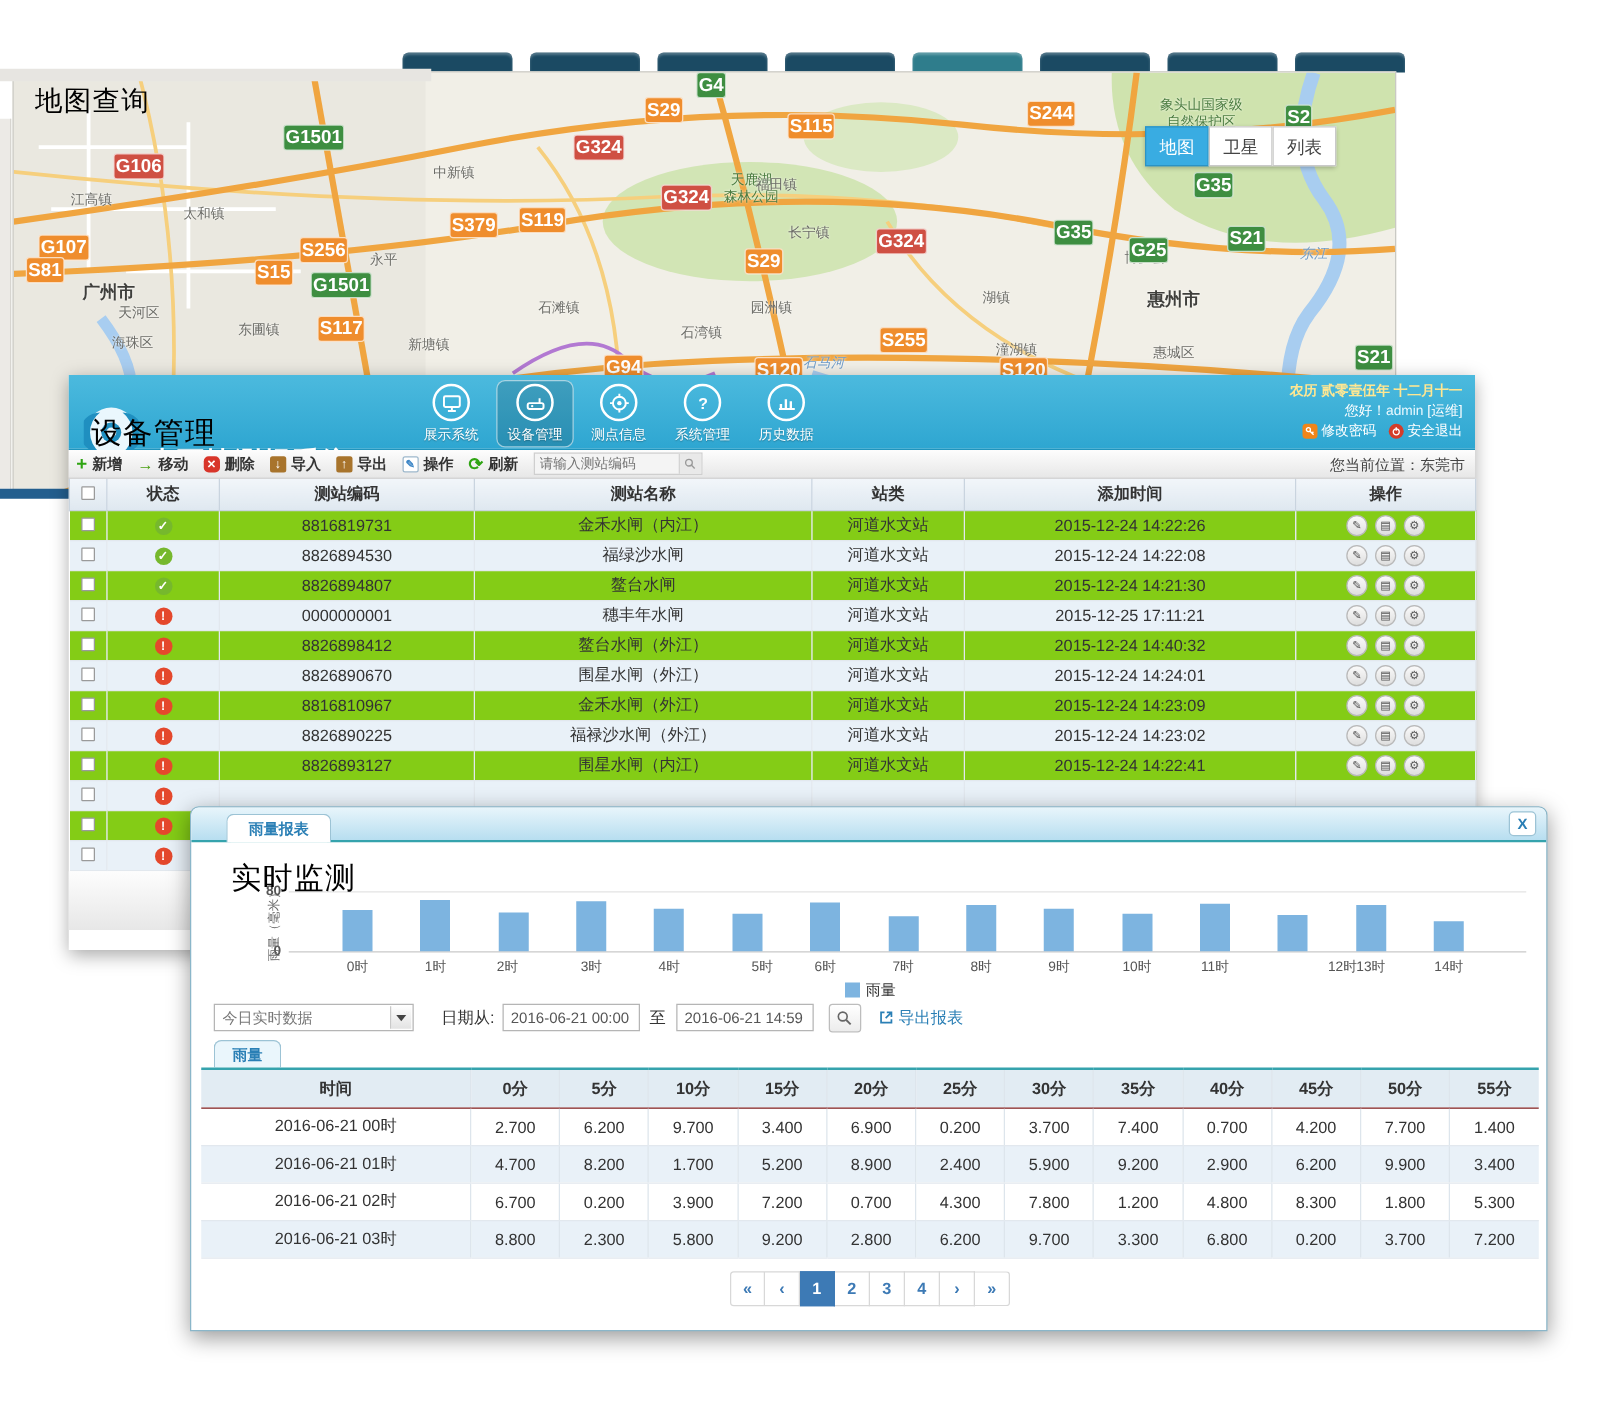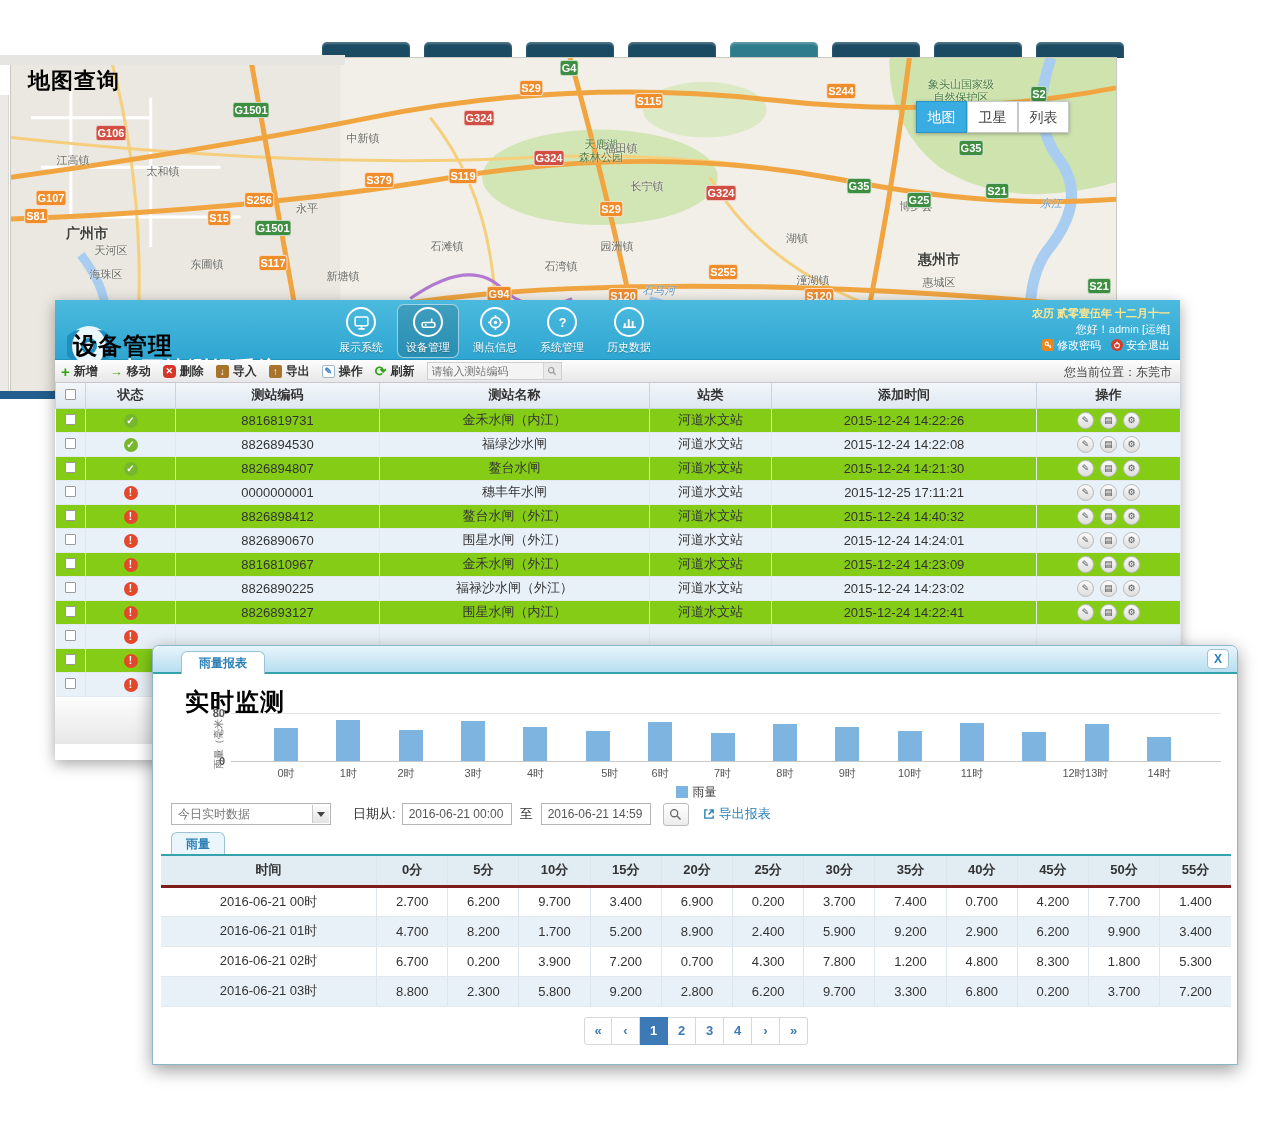--- a/index.html
+++ b/index.html
@@ -13,32 +13,32 @@
 
   
   .map-panel { position:absolute; left:10px; top:57px; width:1107px; height:338px; background:#f1efe7; border:1px solid #c9c9c4; overflow:hidden; }
   .map-svg { position:absolute; left:0; top:0; width:100%; height:100%; }
   .map-strip { position:absolute; left:0; top:55px; width:345px; height:10px; background:#e7e5e1; }
   .map-left-edge { position:absolute; left:0; top:95px; width:9px; height:296px; background:#eceae6; border-right:1px solid #d7d5d0; }
   .map-label { position:absolute; font-size:11px; color:#6b6b66; white-space:nowrap; text-shadow:0 0 2px #fff; transform:translate(-50%,-50%); }
   .map-label.city { font-size:14px; font-weight:bold; color:#3f3f3c; }
   .map-label.park { color:#4a7b3f; }
   .map-label.water { color:#6f9cc9; font-style:italic; }
-  .badge { position:absolute; transform:translate(-50%,-50%); font-size:11px; font-weight:bold; color:#fff; padding:1px 1px; border-radius:3px; border:1px solid rgba(255,255,255,.7); white-space:nowrap; }
+  .badge { position:absolute; transform:translate(-50%,-50%); font-size:15px; font-weight:bold; color:#fff; padding:1px 1px; border-radius:3px; border:1px solid rgba(255,255,255,.7); white-space:nowrap; }
   .badge.green { background:#3e8e41; }
   .badge.orange { background:#ef8d2d; }
   .badge.red { background:#cf5043; }
   .map-controls { position:absolute; left:905px; top:43px; display:flex; box-shadow:0 1px 4px rgba(0,0,0,.3); }
   .map-btn { width:51px; height:32px; line-height:30px; text-align:center; font-size:14px; background:#fff; border:1px solid #c9c9c9; color:#444; cursor:pointer; }
   .map-btn.active { background:#39ace2; border-color:#2b92c4; color:#fff; }
 
   .left-blue-bar { position:absolute; left:0; top:391px; width:56px; height:8px; background:#235e8e; }
 
   
-  .annot { position:absolute; font-size:24px; font-weight:bold; color:#000; z-index:60; letter-spacing:1px; }
+  .annot { position:absolute; font-size:24px; font-weight:normal; color:#000; z-index:60; letter-spacing:1px; }
   .annot-map { left:28px; top:66px; font-size:22px; }
   .annot-dev { left:73px; top:330px; z-index:35; }
   .annot-rt  { left:185px; top:686px; z-index:65; }
 
   
   .device-window { position:absolute; left:55px; top:300px; width:1125px; height:460px; background:#fff; z-index:20; box-shadow:0 4px 14px rgba(0,0,0,.35); }
   .dev-header { position:relative; height:60px; background:linear-gradient(#4cbade,#2ea6d1); border-bottom:1px solid #1f94bd; }
   .brand { position:absolute; left:12px; top:8px; display:flex; align-items:center; gap:8px; }
   .logo { width:44px; height:44px; }
   .app-title { color:#fff; font-size:21px; font-weight:bold; text-shadow:0 1px 2px rgba(0,0,0,.25); letter-spacing:2px;margin-top:47px; }
@@ -107,21 +107,21 @@
   .dd-arrow { position:absolute; right:1px; top:1px; width:17px; height:18px; background:linear-gradient(#fefefe,#e3e3e3); border-left:1px solid #c9c9c9; display:flex; align-items:center; justify-content:center; }
   .dd-arrow::before { content:""; border:4px solid transparent; border-top:5px solid #444; margin-top:4px; }
   .fl-lab { margin:0 6px 0 22px; }
   .date-in { width:110px; height:22px; border:1px solid #b5b5b5; font-size:12px; color:#555; padding:0 6px; }
   .zhi { margin:0 8px; }
   .mag-btn { width:26px; height:23px; margin-left:12px; background:linear-gradient(#fff,#ececec); border:1px solid #bdbdbd; border-radius:3px; display:flex; align-items:center; justify-content:center; cursor:pointer; }
   .export { margin-left:14px; color:#2a7fb5; display:inline-flex; align-items:center; gap:4px; cursor:pointer; }
   .rain-tab { position:absolute; left:18px; top:186px; height:22px; padding:0 14px; background:#eaf6fc; border:1px solid #9cc3d5; border-bottom:none; border-radius:6px 6px 0 0; font-size:12px; font-weight:bold; color:#2a7fb5; line-height:22px; cursor:pointer; }
 
   table.rain-table { position:absolute; left:8px; top:208px; border-collapse:collapse; width:1070px; table-layout:fixed; font-size:13px; color:#333; }
-  .rain-table th { height:31px; background:#e2ecf3; border-top:2px solid #35a3ad; border-bottom:3px solid #7f1d1d; font-weight:bold; }
+  .rain-table th { height:31px; background:#e2ecf3; border-top:2px solid #35a3ad; border-bottom:1px solid #7f1d1d; font-weight:bold; }
   .rain-table th + th, .rain-table td + td { border-left:1px solid #dde5ec; }
   .rain-table td { height:30px; text-align:center; border-bottom:1px solid #e2e8ee; }
   .rain-table tr.even td { background:#e9f1f8; }
   .rain-table tr.odd td { background:#fff; }
 
   .pager { position:absolute; left:0; top:371px; width:1086px; display:flex; justify-content:center; }
   .pg { min-width:28px; height:28px; line-height:26px; text-align:center; border:1px solid #d8d8d8; border-left:none; background:#fff; color:#3d7ab5; font-size:13px; font-weight:bold; cursor:pointer; padding:0 6px; }
   .pg:first-child { border-left:1px solid #d8d8d8; border-radius:3px 0 0 3px; }
   .pg:last-child { border-radius:0 3px 3px 0; }
   .pg.active { background:#3d7ab5; color:#fff; border-color:#3d7ab5; }
@@ -182,36 +182,36 @@
         <span class="map-label " style="left: 196px; top: 206px;">东圃镇</span>
         <span class="map-label " style="left: 332px; top: 218px;">新塘镇</span>
         <span class="map-label " style="left: 436px; top: 188px;">石滩镇</span>
         <span class="map-label " style="left: 610px; top: 90px;">福田镇</span>
         <span class="map-label " style="left: 636px; top: 128px;">长宁镇</span>
         <span class="map-label " style="left: 550px; top: 208px;">石湾镇</span>
         <span class="map-label " style="left: 606px; top: 188px;">园洲镇</span>
         <span class="map-label " style="left: 786px; top: 180px;">湖镇</span>
         <span class="map-label " style="left: 802px; top: 222px;">潼湖镇</span>
         <span class="map-label " style="left: 905px; top: 148px;">博罗县</span>
-        <span class="map-label city" style="left: 928px; top: 202px;">惠州市</span>
+        <span class="map-label city" style="left: 928px; top: 182px;">惠州市</span>
         <span class="map-label " style="left: 928px; top: 224px;">惠城区</span>
         <span class="map-label water" style="left: 1040px; top: 145px;">东江</span>
         <span class="map-label water" style="left: 648px; top: 232px;">石马河</span>
         <span class="badge green" style="left: 558px; top: 10px;">G4</span>
         <span class="badge green" style="left: 240px; top: 52px;">G1501</span>
         <span class="badge orange" style="left: 638px; top: 43px;">S115</span>
         <span class="badge green" style="left: 1028px; top: 36px;">S2</span>
         <span class="badge red" style="left: 100px; top: 75px;">G106</span>
         <span class="badge red" style="left: 468px; top: 60px;">G324</span>
         <span class="badge red" style="left: 538px; top: 100px;">G324</span>
         <span class="badge orange" style="left: 830px; top: 33px;">S244</span>
         <span class="badge green" style="left: 960px; top: 90px;">G35</span>
         <span class="badge orange" style="left: 520px; top: 30px;">S29</span>
         <span class="badge orange" style="left: 368px; top: 122px;">S379</span>
-        <span class="badge orange" style="left: 452px; top: 118px;">S119</span>
+        <span class="badge orange" style="left: 423px; top: 118px;">S119</span>
         <span class="badge green" style="left: 848px; top: 128px;">G35</span>
         <span class="badge green" style="left: 908px; top: 142px;">G25</span>
         <span class="badge green" style="left: 986px; top: 133px;">S21</span>
         <span class="badge orange" style="left: 248px; top: 142px;">S256</span>
         <span class="badge orange" style="left: 600px; top: 151px;">S29</span>
         <span class="badge red" style="left: 710px; top: 135px;">G324</span>
         <span class="badge orange" style="left: 40px; top: 140px;">G107</span>
         <span class="badge orange" style="left: 25px; top: 158px;">S81</span>
         <span class="badge orange" style="left: 208px; top: 160px;">S15</span>
         <span class="badge green" style="left: 262px; top: 170px;">G1501</span>

